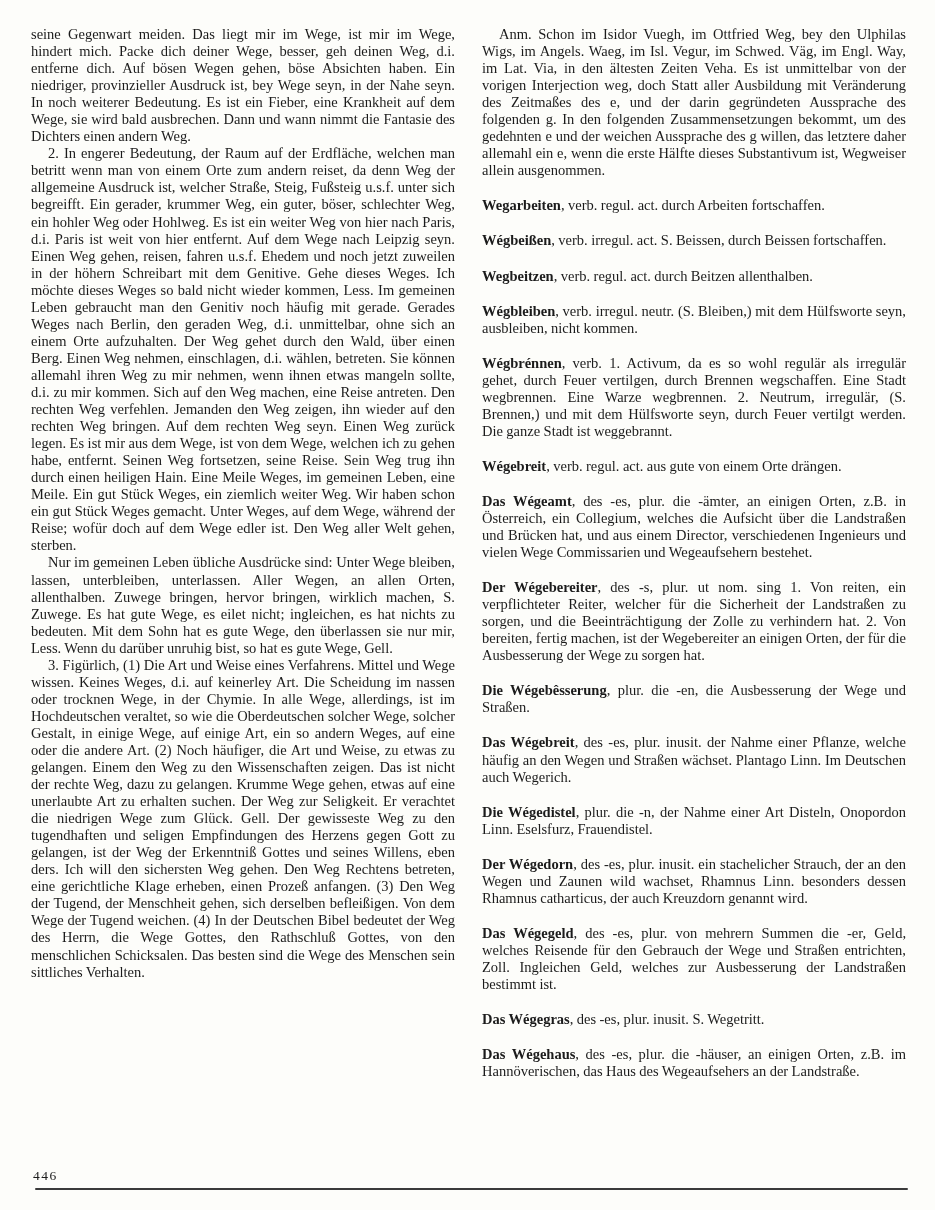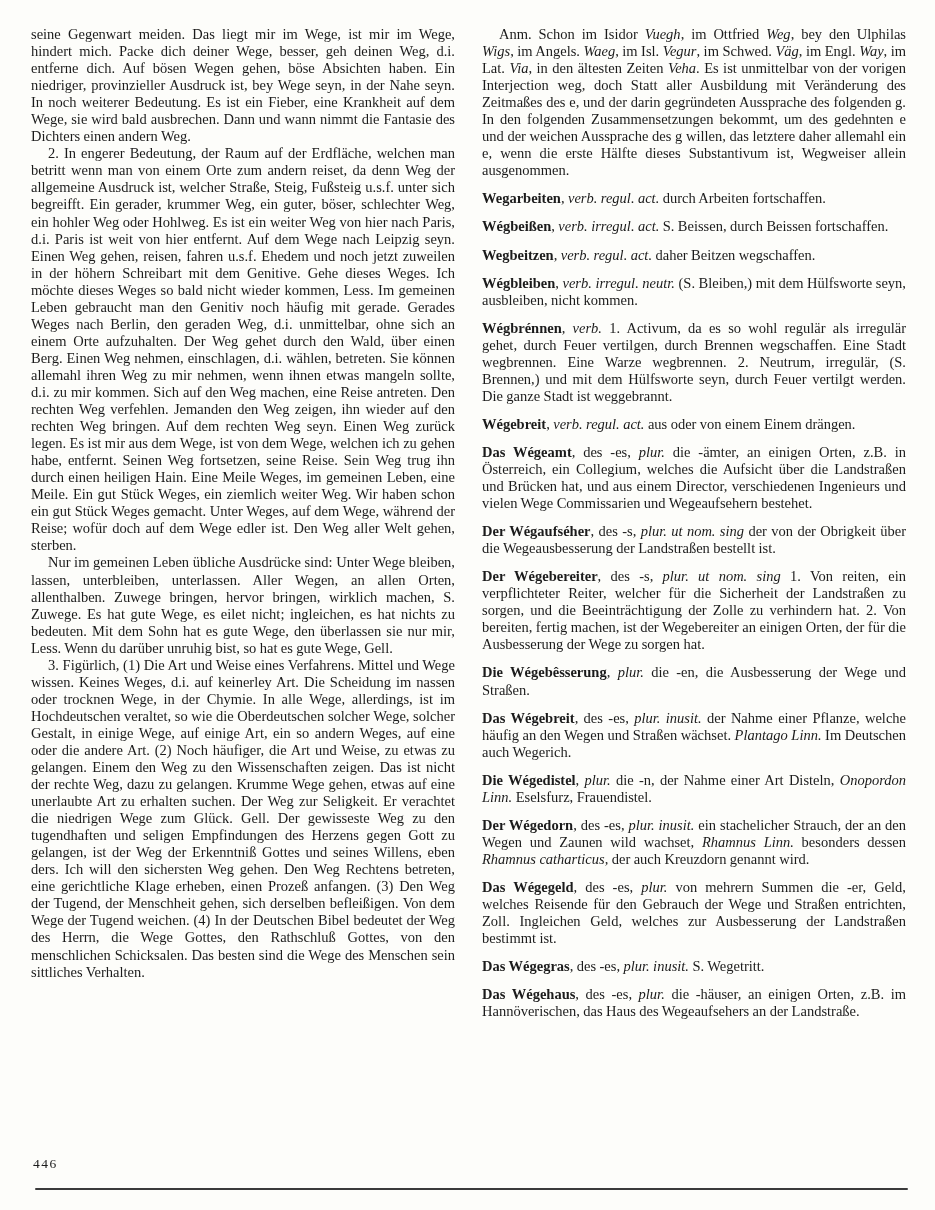--- a/index.html
+++ b/index.html
@@ -7,48 +7,47 @@
     width: 935px; height: 1210px; overflow: hidden;
     background: #fdfdfa;
     font-family: "Liberation Serif", "DejaVu Serif", serif;
     color: #1b1b1b;
   }
   .page { position: relative; width: 935px; height: 1196px; box-sizing: border-box; padding: 26px 29px 0 31px; }
   .columns { display: flex; gap: 27px; }
   .col { flex: 1 1 0; min-width: 0; }
   p { margin: 0; text-align: justify; font-size: 14.5px; line-height: 17.05px; hyphens: auto; -webkit-hyphens: auto; word-spacing: -0.2px; }
   p.indent { text-indent: 17px; }
-  p.entry { margin-top: 11px; }
+  p.entry { margin-top: 18px; }
   .bold { font-weight: 700; }
-  .italic { font-style: italic; }
+  .italic { }
   .normal { font-style: normal; }
-  .pagenum { position: absolute; left: 33px; bottom: 24px; font-size: 13.5px; letter-spacing: 1.5px; }
+  .pagenum { position: absolute; left: 33px; bottom: 12px; font-size: 13.5px; letter-spacing: 1.5px; }
   .scan-line { position: absolute; left: 35px; right: 27px; bottom: 6px; height: 2px; background: #3b3b3b; border-radius: 1px; }
 </style>
 </head>
 <body>
 
 <div class="page">
   <div class="columns">
     <div class="col">
         <p class="para"><span class="normal">seine Gegenwart meiden. Das liegt mir im Wege, ist mir im Wege, hindert mich. Packe dich deiner Wege, besser, geh deinen Weg, d.i. entferne dich. Auf bösen Wegen gehen, böse Absichten haben. Ein niedriger, provinzieller Ausdruck ist, bey Wege seyn, in der Nahe seyn. In noch weiterer Bedeutung. Es ist ein Fieber, eine Krankheit auf dem Wege, sie wird bald ausbrechen. Dann und wann nimmt die Fantasie des Dichters einen andern Weg.</span></p>
         <p class="para indent"><span class="normal">2. In engerer Bedeutung, der Raum auf der Erdfläche, welchen man betritt wenn man von einem Orte zum andern reiset, da denn Weg der allgemeine Ausdruck ist, welcher Straße, Steig, Fußsteig u.s.f. unter sich begreifft. Ein gerader, krummer Weg, ein guter, böser, schlechter Weg, ein hohler Weg oder Hohlweg. Es ist ein weiter Weg von hier nach Paris, d.i. Paris ist weit von hier entfernt. Auf dem Wege nach Leipzig seyn. Einen Weg gehen, reisen, fahren u.s.f. Ehedem und noch jetzt zuweilen in der höhern Schreibart mit dem Genitive. Gehe dieses Weges. Ich möchte dieses Weges so bald nicht wieder kommen, Less. Im gemeinen Leben gebraucht man den Genitiv noch häufig mit gerade. Gerades Weges nach Berlin, den geraden Weg, d.i. unmittelbar, ohne sich an einem Orte aufzuhalten. Der Weg gehet durch den Wald, über einen Berg. Einen Weg nehmen, einschlagen, d.i. wählen, betreten. Sie können allemahl ihren Weg zu mir nehmen, wenn ihnen etwas mangeln sollte, d.i. zu mir kommen. Sich auf den Weg machen, eine Reise antreten. Den rechten Weg verfehlen. Jemanden den Weg zeigen, ihn wieder auf den rechten Weg bringen. Auf dem rechten Weg seyn. Einen Weg zurück legen. Es ist mir aus dem Wege, ist von dem Wege, welchen ich zu gehen habe, entfernt. Seinen Weg fortsetzen, seine Reise. Sein Weg trug ihn durch einen heiligen Hain. Eine Meile Weges, im gemeinen Leben, eine Meile. Ein gut Stück Weges, ein ziemlich weiter Weg. Wir haben schon ein gut Stück Weges gemacht. Unter Weges, auf dem Wege, während der Reise; wofür doch auf dem Wege edler ist. Den Weg aller Welt gehen, sterben.</span></p>
         <p class="para indent"><span class="normal">Nur im gemeinen Leben übliche Ausdrücke sind: Unter Wege bleiben, lassen, unterbleiben, unterlassen. Aller Wegen, an allen Orten, allenthalben. Zuwege bringen, hervor bringen, wirklich machen, S. Zuwege. Es hat gute Wege, es eilet nicht; ingleichen, es hat nichts zu bedeuten. Mit dem Sohn hat es gute Wege, den überlassen sie nur mir, Less. Wenn du darüber unruhig bist, so hat es gute Wege, Gell.</span></p>
         <p class="para indent"><span class="normal">3. Figürlich, (1) Die Art und Weise eines Verfahrens. Mittel und Wege wissen. Keines Weges, d.i. auf keinerley Art. Die Scheidung im nassen oder trocknen Wege, in der Chymie. In alle Wege, allerdings, ist im Hochdeutschen veraltet, so wie die Oberdeutschen solcher Wege, solcher Gestalt, in einige Wege, auf einige Art, ein so andern Weges, auf eine oder die andere Art. (2) Noch häufiger, die Art und Weise, zu etwas zu gelangen. Einem den Weg zu den Wissenschaften zeigen. Das ist nicht der rechte Weg, dazu zu gelangen. Krumme Wege gehen, etwas auf eine unerlaubte Art zu erhalten suchen. Der Weg zur Seligkeit. Er verachtet die niedrigen Wege zum Glück. Gell. Der gewisseste Weg zu den tugendhaften und seligen Empfindungen des Herzens gegen Gott zu gelangen, ist der Weg der Erkenntniß Gottes und seines Willens, eben ders. Ich will den sichersten Weg gehen. Den Weg Rechtens betreten, eine gerichtliche Klage erheben, einen Prozeß anfangen. (3) Den Weg der Tugend, der Menschheit gehen, sich derselben befleißigen. Von dem Wege der Tugend weichen. (4) In der Deutschen Bibel bedeutet der Weg des Herrn, die Wege Gottes, den Rathschluß Gottes, von den menschlichen Schicksalen. Das besten sind die Wege des Menschen sein sittliches Verhalten.</span></p>
       </div>
     <div class="col">
         <p class="para indent"><span class="normal">Anm. Schon im Isidor </span><span class="italic">Vuegh</span><span class="normal">, im Ottfried </span><span class="italic">Weg</span><span class="normal">, bey den Ulphilas </span><span class="italic">Wigs</span><span class="normal">, im Angels. </span><span class="italic">Waeg</span><span class="normal">, im Isl. </span><span class="italic">Vegur</span><span class="normal">, im Schwed. </span><span class="italic">Väg</span><span class="normal">, im Engl. </span><span class="italic">Way</span><span class="normal">, im Lat. </span><span class="italic">Via</span><span class="normal">, in den ältesten Zeiten </span><span class="italic">Veha</span><span class="normal">. Es ist unmittelbar von der vorigen Interjection weg, doch Statt aller Ausbildung mit Veränderung des Zeitmaßes des e, und der darin gegründeten Aussprache des folgenden g. In den folgenden Zusammensetzungen bekommt, um des gedehnten e und der weichen Aussprache des g willen, das letztere daher allemahl ein e, wenn die erste Hälfte dieses Substantivum ist, Wegweiser allein ausgenommen.</span></p>
         <p class="entry"><span class="bold">Wegarbeiten</span><span class="normal">, </span><span class="italic">verb. regul. act.</span><span class="normal"> durch Arbeiten fortschaffen.</span></p>
         <p class="entry"><span class="bold">Wégbeißen</span><span class="normal">, </span><span class="italic">verb. irregul. act.</span><span class="normal"> S. Beissen, durch Beissen fortschaffen.</span></p>
-        <p class="entry"><span class="bold">Wegbeitzen</span><span class="normal">, </span><span class="italic">verb. regul. act.</span><span class="normal"> daher Beitzen wegschaffen.</span></p>
+        <p class="entry"><span class="bold">Wegbeitzen</span><span class="normal">, </span><span class="italic">verb. regul. act.</span><span class="normal"> durch Beitzen allenthalben.</span></p>
         <p class="entry"><span class="bold">Wégbleiben</span><span class="normal">, </span><span class="italic">verb. irregul. neutr.</span><span class="normal"> (S. Bleiben,) mit dem Hülfsworte seyn, ausbleiben, nicht kommen.</span></p>
         <p class="entry"><span class="bold">Wégbrénnen</span><span class="normal">, </span><span class="italic">verb.</span><span class="normal"> 1. Activum, da es so wohl regulär als irregulär gehet, durch Feuer vertilgen, durch Brennen wegschaffen. Eine Stadt wegbrennen. Eine Warze wegbrennen. 2. Neutrum, irregulär, (S. Brennen,) und mit dem Hülfsworte seyn, durch Feuer vertilgt werden. Die ganze Stadt ist weggebrannt.</span></p>
-        <p class="entry"><span class="bold">Wégebreit</span><span class="normal">, </span><span class="italic">verb. regul. act.</span><span class="normal"> aus oder von einem Einem drängen.</span></p>
+        <p class="entry"><span class="bold">Wégebreit</span><span class="normal">, </span><span class="italic">verb. regul. act.</span><span class="normal"> aus gute von einem Orte drängen.</span></p>
         <p class="entry"><span class="bold">Das Wégeamt</span><span class="normal">, des -es, </span><span class="italic">plur.</span><span class="normal"> die -ämter, an einigen Orten, z.B. in Österreich, ein Collegium, welches die Aufsicht über die Landstraßen und Brücken hat, und aus einem Director, verschiedenen Ingenieurs und vielen Wege Commissarien und Wegeaufsehern bestehet.</span></p>
-        <p class="entry"><span class="bold">Der Wégaufséher</span><span class="normal">, des -s, </span><span class="italic">plur. ut nom. sing</span><span class="normal"> der von der Obrigkeit über die Wegeausbesserung der Landstraßen bestellt ist.</span></p>
         <p class="entry"><span class="bold">Der Wégebereiter</span><span class="normal">, des -s, </span><span class="italic">plur. ut nom. sing</span><span class="normal"> 1. Von reiten, ein verpflichteter Reiter, welcher für die Sicherheit der Landstraßen zu sorgen, und die Beeinträchtigung der Zolle zu verhindern hat. 2. Von bereiten, fertig machen, ist der Wegebereiter an einigen Orten, der für die Ausbesserung der Wege zu sorgen hat.</span></p>
         <p class="entry"><span class="bold">Die Wégebêsserung</span><span class="normal">, </span><span class="italic">plur.</span><span class="normal"> die -en, die Ausbesserung der Wege und Straßen.</span></p>
         <p class="entry"><span class="bold">Das Wégebreit</span><span class="normal">, des -es, </span><span class="italic">plur. inusit.</span><span class="normal"> der Nahme einer Pflanze, welche häufig an den Wegen und Straßen wächset. </span><span class="italic">Plantago Linn.</span><span class="normal"> Im Deutschen auch Wegerich.</span></p>
         <p class="entry"><span class="bold">Die Wégedistel</span><span class="normal">, </span><span class="italic">plur.</span><span class="normal"> die -n, der Nahme einer Art Disteln, </span><span class="italic">Onopordon Linn.</span><span class="normal"> Eselsfurz, Frauendistel.</span></p>
         <p class="entry"><span class="bold">Der Wégedorn</span><span class="normal">, des -es, </span><span class="italic">plur. inusit.</span><span class="normal"> ein stachelicher Strauch, der an den Wegen und Zaunen wild wachset, </span><span class="italic">Rhamnus Linn.</span><span class="normal"> besonders dessen </span><span class="italic">Rhamnus catharticus,</span><span class="normal"> der auch Kreuzdorn genannt wird.</span></p>
         <p class="entry"><span class="bold">Das Wégegeld</span><span class="normal">, des -es, </span><span class="italic">plur.</span><span class="normal"> von mehrern Summen die -er, Geld, welches Reisende für den Gebrauch der Wege und Straßen entrichten, Zoll. Ingleichen Geld, welches zur Ausbesserung der Landstraßen bestimmt ist.</span></p>
         <p class="entry"><span class="bold">Das Wégegras</span><span class="normal">, des -es, </span><span class="italic">plur. inusit.</span><span class="normal"> S. Wegetritt.</span></p>
         <p class="entry"><span class="bold">Das Wégehaus</span><span class="normal">, des -es, </span><span class="italic">plur.</span><span class="normal"> die -häuser, an einigen Orten, z.B. im Hannöverischen, das Haus des Wegeaufsehers an der Landstraße.</span></p>
       </div>
   </div>

